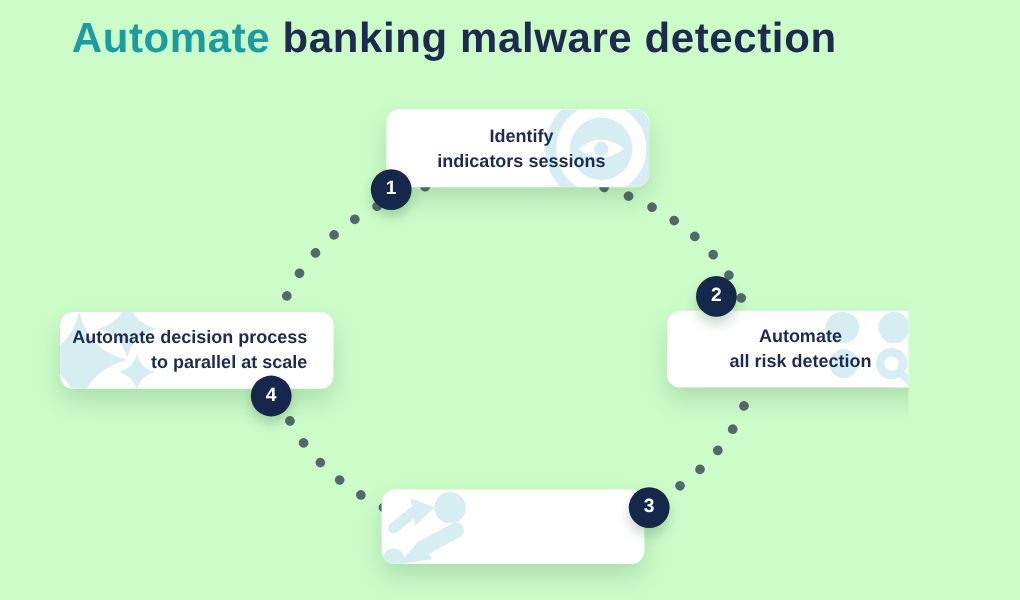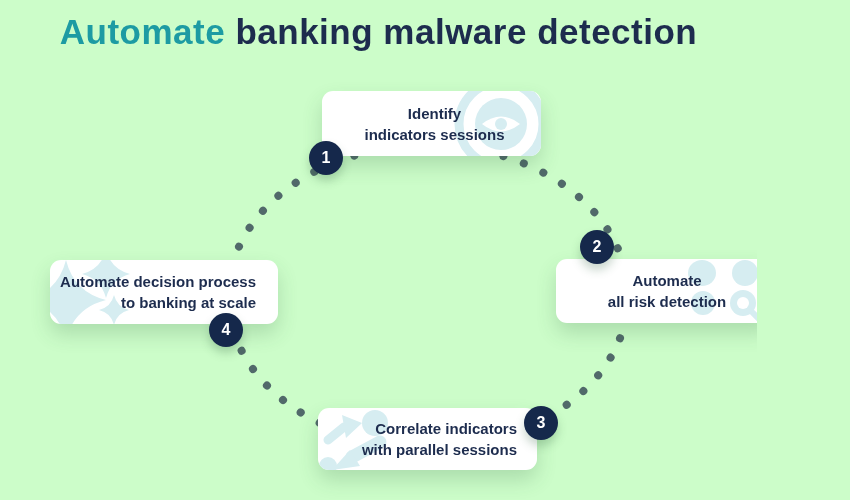--- a/index.html
+++ b/index.html
@@ -93,35 +93,31 @@
     <svg class="deco" width="219" height="62" viewBox="0 0 219 62">
       <g fill="currentColor">
         <line x1="10" y1="32" x2="26" y2="19" stroke="currentColor" stroke-width="9" stroke-linecap="round"></line>
         <polygon points="24,7 44,15 28,30"></polygon>
         <circle cx="57" cy="15" r="13"></circle>
         <line x1="62" y1="34" x2="34" y2="49" stroke="currentColor" stroke-width="13" stroke-linecap="round"></line>
         <polygon points="14,62 32,42 42,58"></polygon>
         <circle cx="10" cy="58" r="9"></circle>
       </g>
     </svg>
-    <div class="lines right">
-      <div>Correlate indicators</div>
-      <div>with parallel sessions</div>
-    </div>
   </div>
   <div class="badge b3">3</div>
 
   <div class="card card4">
     <svg class="deco" width="228" height="64" viewBox="0 0 228 64">
       <g fill="currentColor">
         <path d="M16 0 Q24 32 56 40 Q24 48 16 80 Q8 48 -24 40 Q8 32 16 0 Z"></path>
         <path d="M56 -10 Q61 9 80 14 Q61 19 56 38 Q51 19 32 14 Q51 9 56 -10 Z"></path>
         <path d="M64 35 Q67 47 79 50 Q67 53 64 65 Q61 53 49 50 Q61 47 64 35 Z"></path>
       </g>
     </svg>
     <div class="lines right">
       <div>Automate decision process</div>
-      <div>to banking at scale</div>
+      <div>to parallel at scale</div>
     </div>
   </div>
   <div class="badge b4">4</div>
 
 </div>
 
 </body></html>

